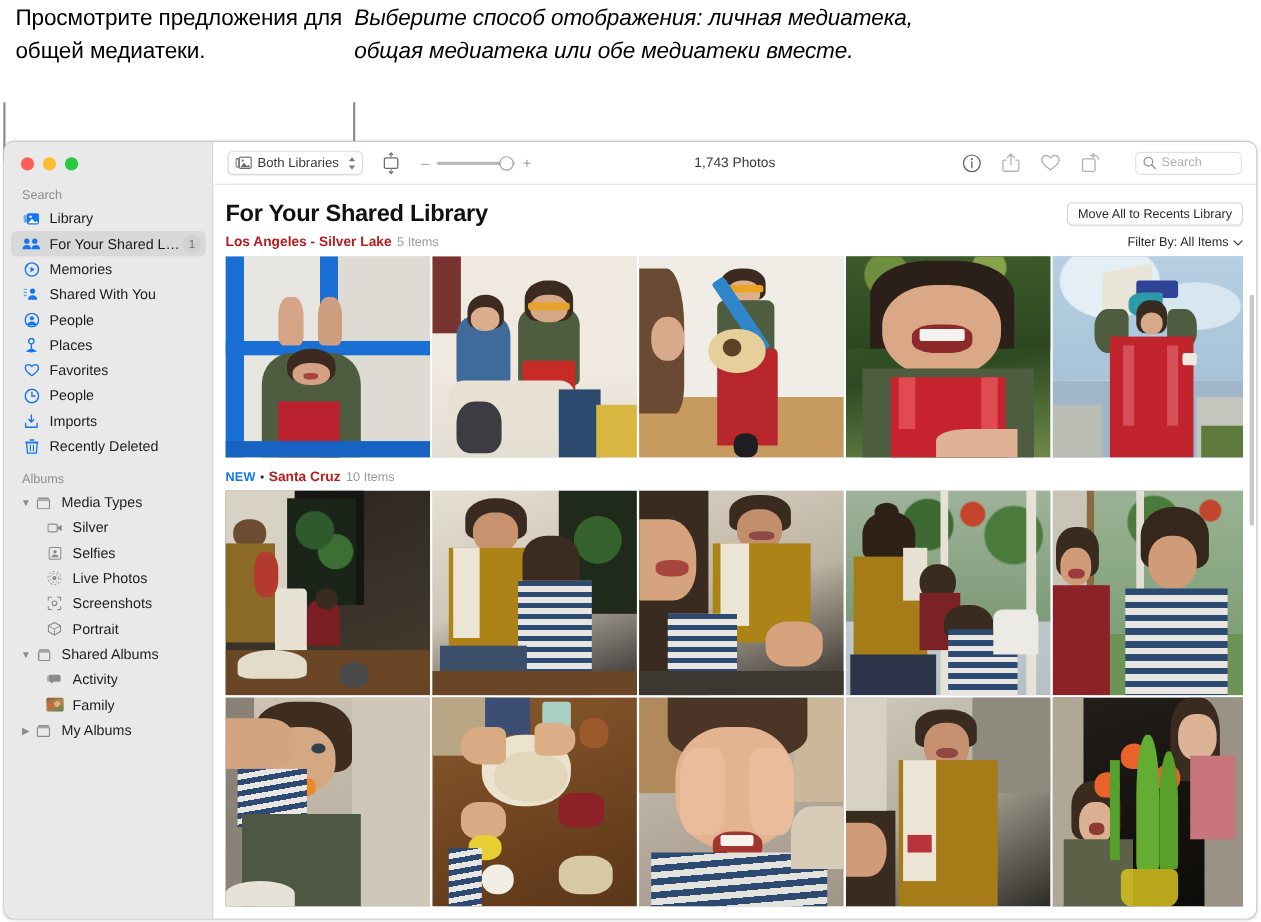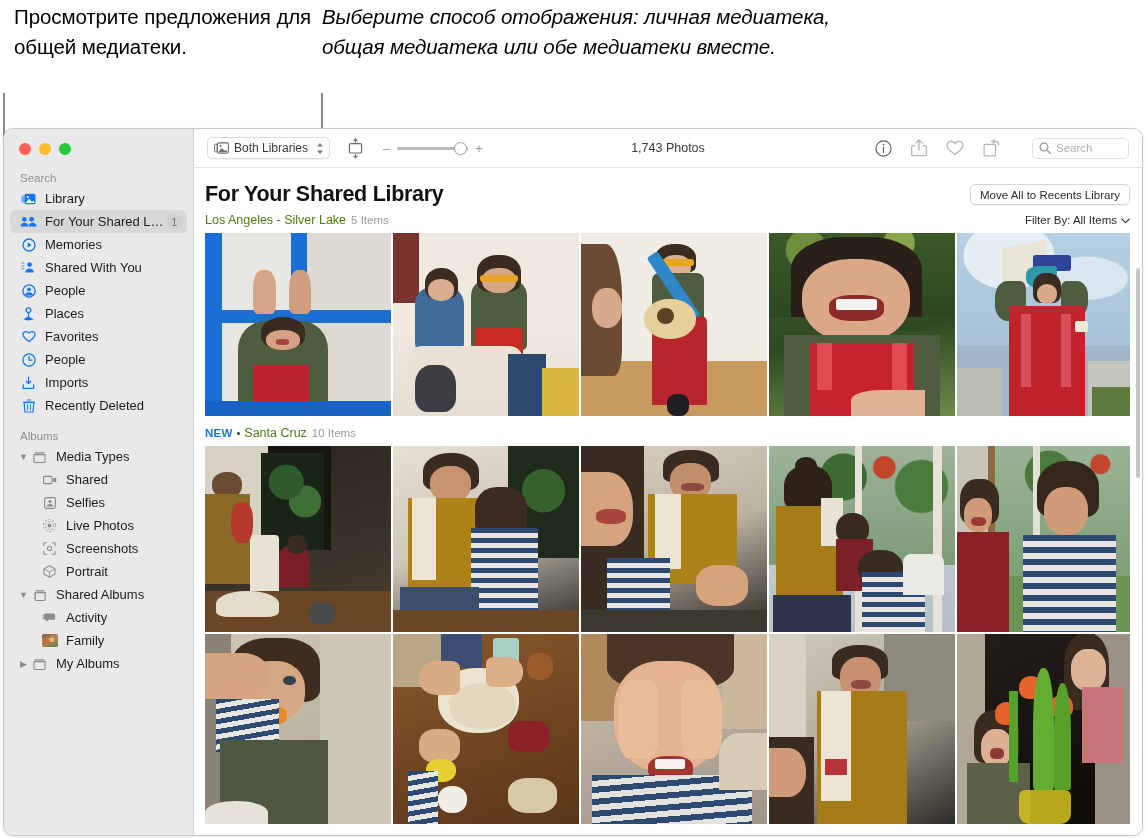--- a/index.html
+++ b/index.html
@@ -238,21 +238,21 @@
     color: #2b2b2b;
     padding: 0 9px;
     display: flex; align-items: center;
     box-shadow: 0 0.5px 1px rgba(0,0,0,0.06);
   }
   .sub-row {
     display: flex; align-items: baseline;
     margin-top: 6px;
     font-size: 12.5px;
   }
-  .sec-title { font-weight: normal; color: #4d7c0f; }
+  .sec-title { font-weight: bold; color: #b91c1c; }
   .sec-count { color: #9a9a9a; margin-left: 5px; font-size: 11.5px; }
   .new-tag { color: #1476f0; font-weight: bold; font-size: 11.5px; letter-spacing: 0.2px; }
   .sep-dot { color: #2b2b2b; margin: 0 4px; font-size: 11px; }
   .filter-by {
     margin-left: auto;
     font-size: 11.5px;
     color: #2b2b2b;
     display: flex; align-items: center; gap: 4px;
   }
 
@@ -428,21 +428,21 @@
         <span class="lbl">Media Types</span>
       </div>
 
       <div class="sb-item album child">
         <span class="ico">
           <svg width="14" height="10" viewBox="0 0 14 10">
               <rect x="0.6" y="1.4" width="8.4" height="7.2" rx="1.3" fill="none" stroke="#8b8b8b" stroke-width="1.1"></rect>
               <path d="M9.6 4 L13.2 2.2 V7.8 L9.6 6 Z" fill="#8b8b8b"></path>
             </svg>
         </span>
-        <span class="lbl">Shared</span>
+        <span class="lbl">Silver</span>
       </div>
 
       <div class="sb-item album child">
         <span class="ico">
           <svg width="12" height="12" viewBox="0 0 12 12">
               <rect x="0.6" y="0.6" width="10.8" height="10.8" rx="1.6" fill="none" stroke="#8b8b8b" stroke-width="1.1"></rect>
               <circle cx="6" cy="4.6" r="1.5" fill="#8b8b8b"></circle>
               <path d="M2.8 9.6c0-1.7 1.4-2.6 3.2-2.6s3.2.9 3.2 2.6z" fill="#8b8b8b"></path>
             </svg>
         </span>

